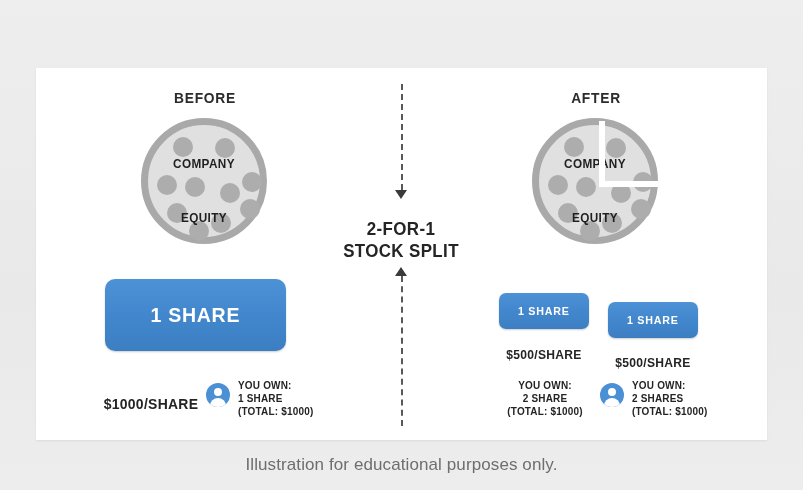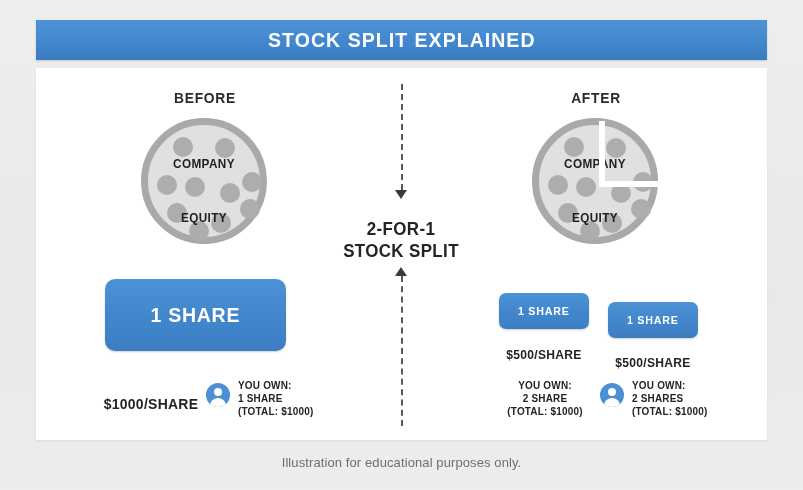--- a/index.html
+++ b/index.html
@@ -228,33 +228,30 @@
     left: 4px; top: 14.5px;
   }
 
   
   .footer-note {
     position: absolute;
     left: 0;
     top: 455px;
     width: 803px;
     text-align: center;
-    font-size: 13px;
+    font-size: 17px;
     color: #6e6e6e;
     letter-spacing: 0.1px;
   }
 </style>
 </head>
 <body>
 
 <div id="stage">
 
-  <div class="title-bar">
-    <div class="title-text">STOCK SPLIT EXPLAINED</div>
-  </div>
 
   <div class="panel"></div>
 
   <div class="col-heading" id="heading-before">BEFORE</div>
 
   <div class="equity-circle" id="circle-before">
     <div class="dot" style="width:20px;height:20px;left:25px;top:12px;"></div>
     <div class="dot" style="width:20px;height:20px;left:67px;top:13px;"></div>
     <div class="dot" style="width:20px;height:20px;left:9px;top:50px;"></div>
     <div class="dot" style="width:20px;height:20px;left:37px;top:52px;"></div>

